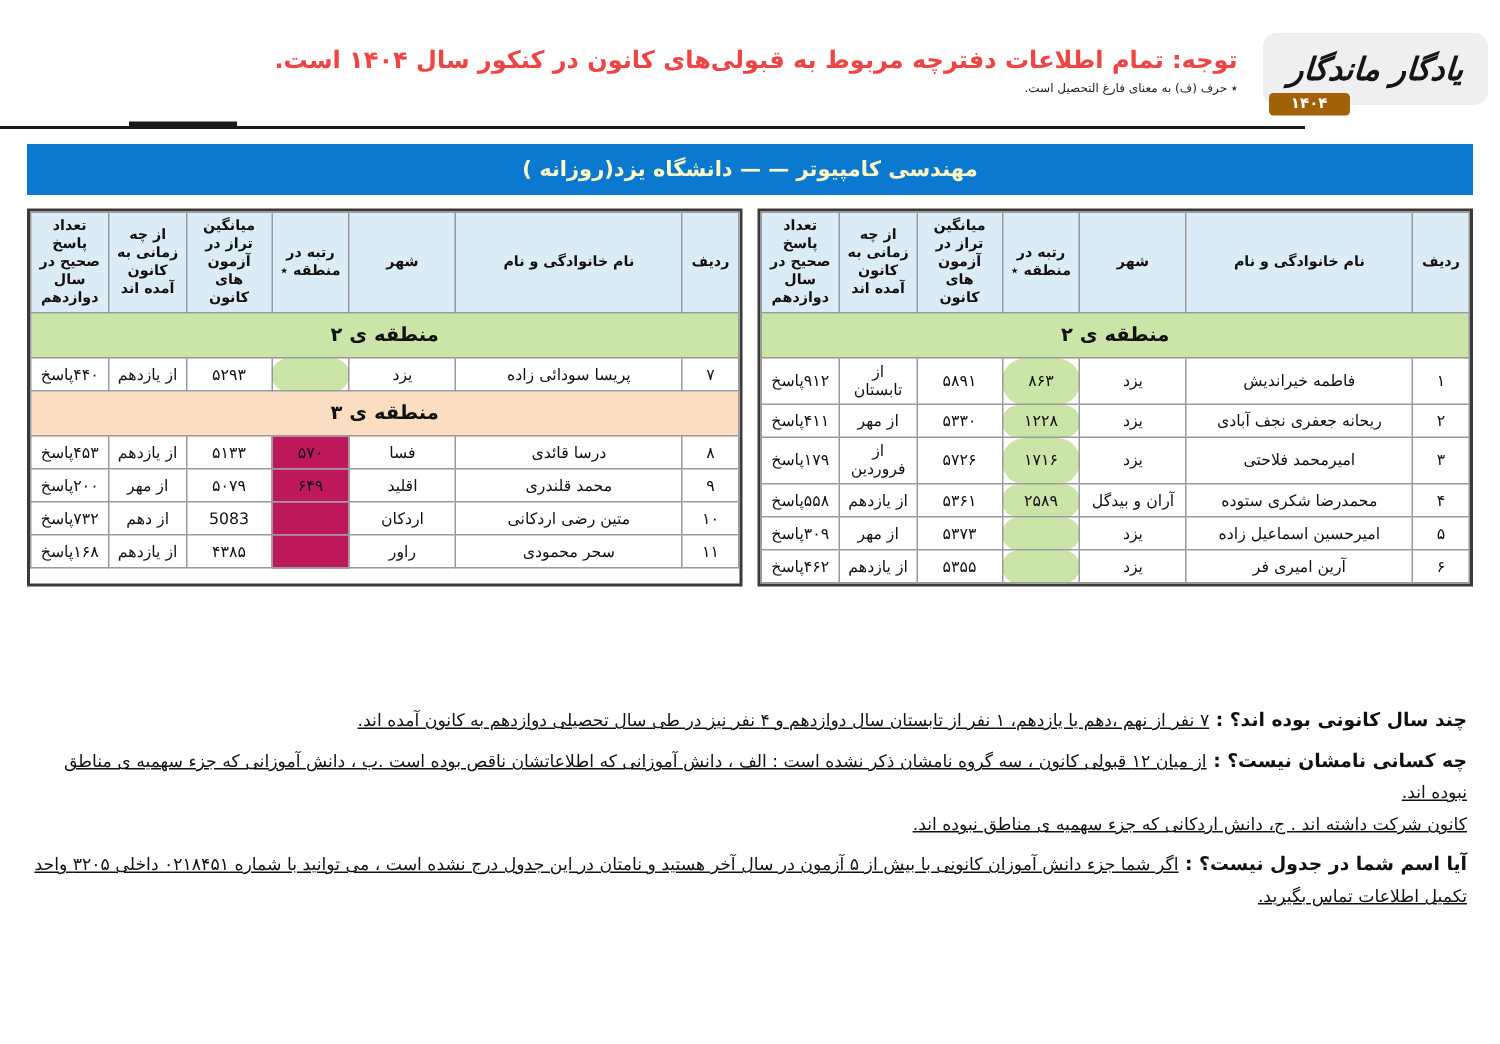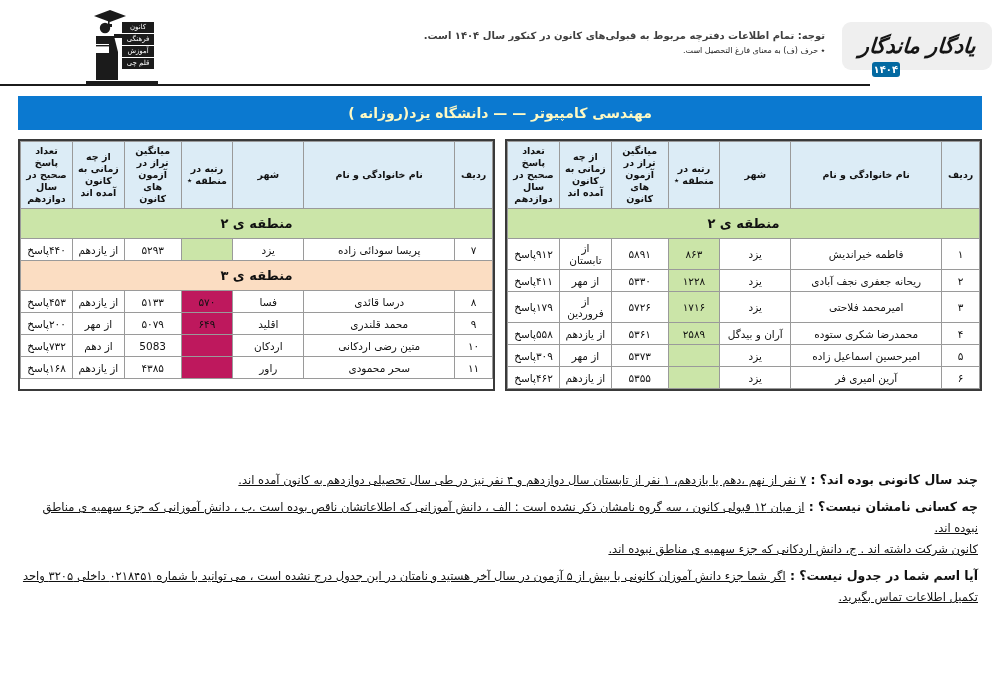--- a/index.html
+++ b/index.html
@@ -61,23 +61,23 @@
   }
 
   .notice {
     position: absolute;
     right: 175px;
     top: 30px;
     text-align: right;
     direction: rtl;
   }
   .notice-main {
-    font-size: 10px;
-    font-weight: bold;
-    color: #404040;
+    font-size: 16px;
+    font-weight: bold;
+    color: #ef4444;
     white-space: nowrap;
   }
   .notice-sub {
     font-size: 8px;
     color: #222;
     margin-top: 5px;
     white-space: nowrap;
   }
 
   .brand-badge {
@@ -97,25 +97,25 @@
     font-weight: bold;
     font-style: italic;
     color: #151515;
     letter-spacing: 1px;
     transform: skewX(-4deg);
   }
   .brand-year {
     position: absolute;
     right: 100px;
     top: 62px;
-    background: #0369a1;
+    background: #a16207;
     color: #ffffff;
     font-size: 10px;
     font-weight: bold;
-    padding: 2px 2px;
+    padding: 2px 15px;
     border-radius: 3px;
   }
   .header-rule {
     position: absolute;
     left: 0;
     top: 84px;
     width: 870px;
     height: 2px;
     background: #1b1b1b;
   }
@@ -188,21 +188,21 @@
 
   tr.section-row td {
     font-size: 13px;
     font-weight: bold;
     height: 30px;
     letter-spacing: 0.5px;
   }
   .sec-green td { background: #cbe5a8; }
   .sec-peach td { background: #fbddc2; }
 
-  td.rank-green { background: #cbe5a8; }
+  td.rank-green { background: #cbe5a8; border-radius: 15px; }
   td.rank-peach { background: #be185d; }
 
   
   .notes {
     margin: 78px 22px 0 22px;
     direction: rtl;
     text-align: right;
   }
   .note {
     font-size: 11.5px;
@@ -215,38 +215,20 @@
     font-size: 12.5px;
   }
   .note-body { font-weight: normal; text-decoration: underline; }
   .note-line2 { display: block; }
 </style>
 </head>
 <body>
 
 <div class="header">
 
-  <div class="logo-mark">
-    <svg class="logo-fig" width="40" height="78" viewBox="0 0 40 78">
-      <polygon points="6,10 22,4 38,10 22,16" fill="#1b1b1b"></polygon>
-      <rect x="20" y="10" width="1.6" height="9" fill="#1b1b1b"></rect>
-      <polygon points="19,18 24,18 24,21 19,21" fill="#1b1b1b"></polygon>
-      <circle cx="17" cy="22" r="5.2" fill="#1b1b1b"></circle>
-      <path d="M8 30 L26 30 L30 46 L30 74 L8 74 Z" fill="#1b1b1b"></path>
-      <rect x="8" y="38" width="13" height="9" fill="#ffffff"></rect>
-      <rect x="8" y="39" width="13" height="1.4" fill="#1b1b1b"></rect>
-      <rect x="26" y="28" width="14" height="4" fill="#1b1b1b"></rect>
-    </svg>
-    <div class="logo-words">
-      <div class="logo-word">کانون</div>
-      <div class="logo-word">فرهنگی</div>
-      <div class="logo-word">آموزش</div>
-      <div class="logo-word">قلم چی</div>
-    </div>
-  </div>
   <div class="logo-underline"></div>
 
   <div class="notice">
     <div class="notice-main">توجه: تمام اطلاعات دفترچه مربوط به قبولی‌های کانون در کنکور سال ۱۴۰۴ است.</div>
     <div class="notice-sub">٭ حرف (ف) به معنای فارغ التحصیل است.</div>
   </div>
 
   <div class="brand-badge">
     <span class="brand-text">یادگار ماندگار</span>
   </div>

